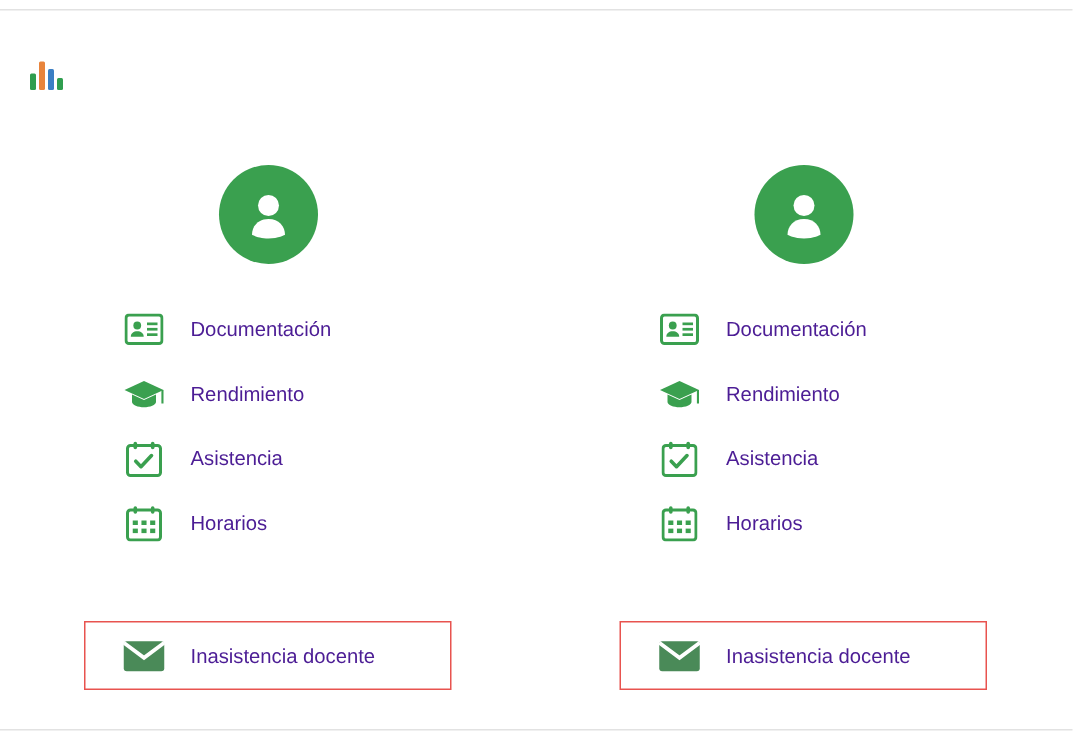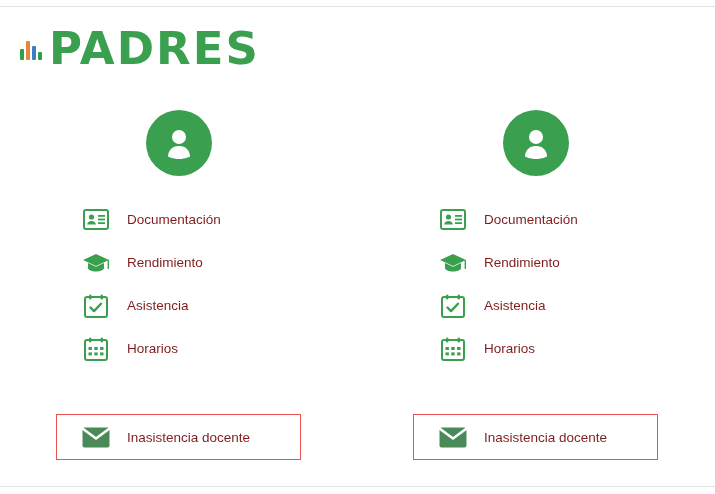--- a/index.html
+++ b/index.html
@@ -123,40 +123,39 @@
     width: 30px;
     height: 28px;
     flex: 0 0 30px;
     display: flex;
     align-items: center;
     justify-content: center;
     margin-right: 16px;
   }
   .menu-label {
     font-size: 13.5px;
-    color: #7f1d1d;
+    color: #4c1d95;
     font-family: "Liberation Sans", sans-serif;
     white-space: nowrap;
   }
 </style>
 </head>
 <body>
 
 <div class="page">
 
   <div class="top-rule"></div>
 
   <div class="brand">
     <div class="brand-mark">
       <span class="bar1"></span>
         <span class="bar2"></span>
         <span class="bar3"></span>
         <span class="bar4"></span>
     </div>
-    <div class="brand-text">PADRES</div>
   </div>
 
   <div class="columns">
 
     <div class="column">
       <div class="avatar">
         <svg width="34" height="36" viewBox="0 0 34 36" aria-hidden="true">
           <circle cx="17" cy="12" r="7" fill="#ffffff"></circle>
           <path d="M17 21c-7 0-11 5-11 10.5 0 0 4.5 2.5 11 2.5s11-2.5 11-2.5C28 26 24 21 17 21z" fill="#ffffff"></path>
         </svg>

